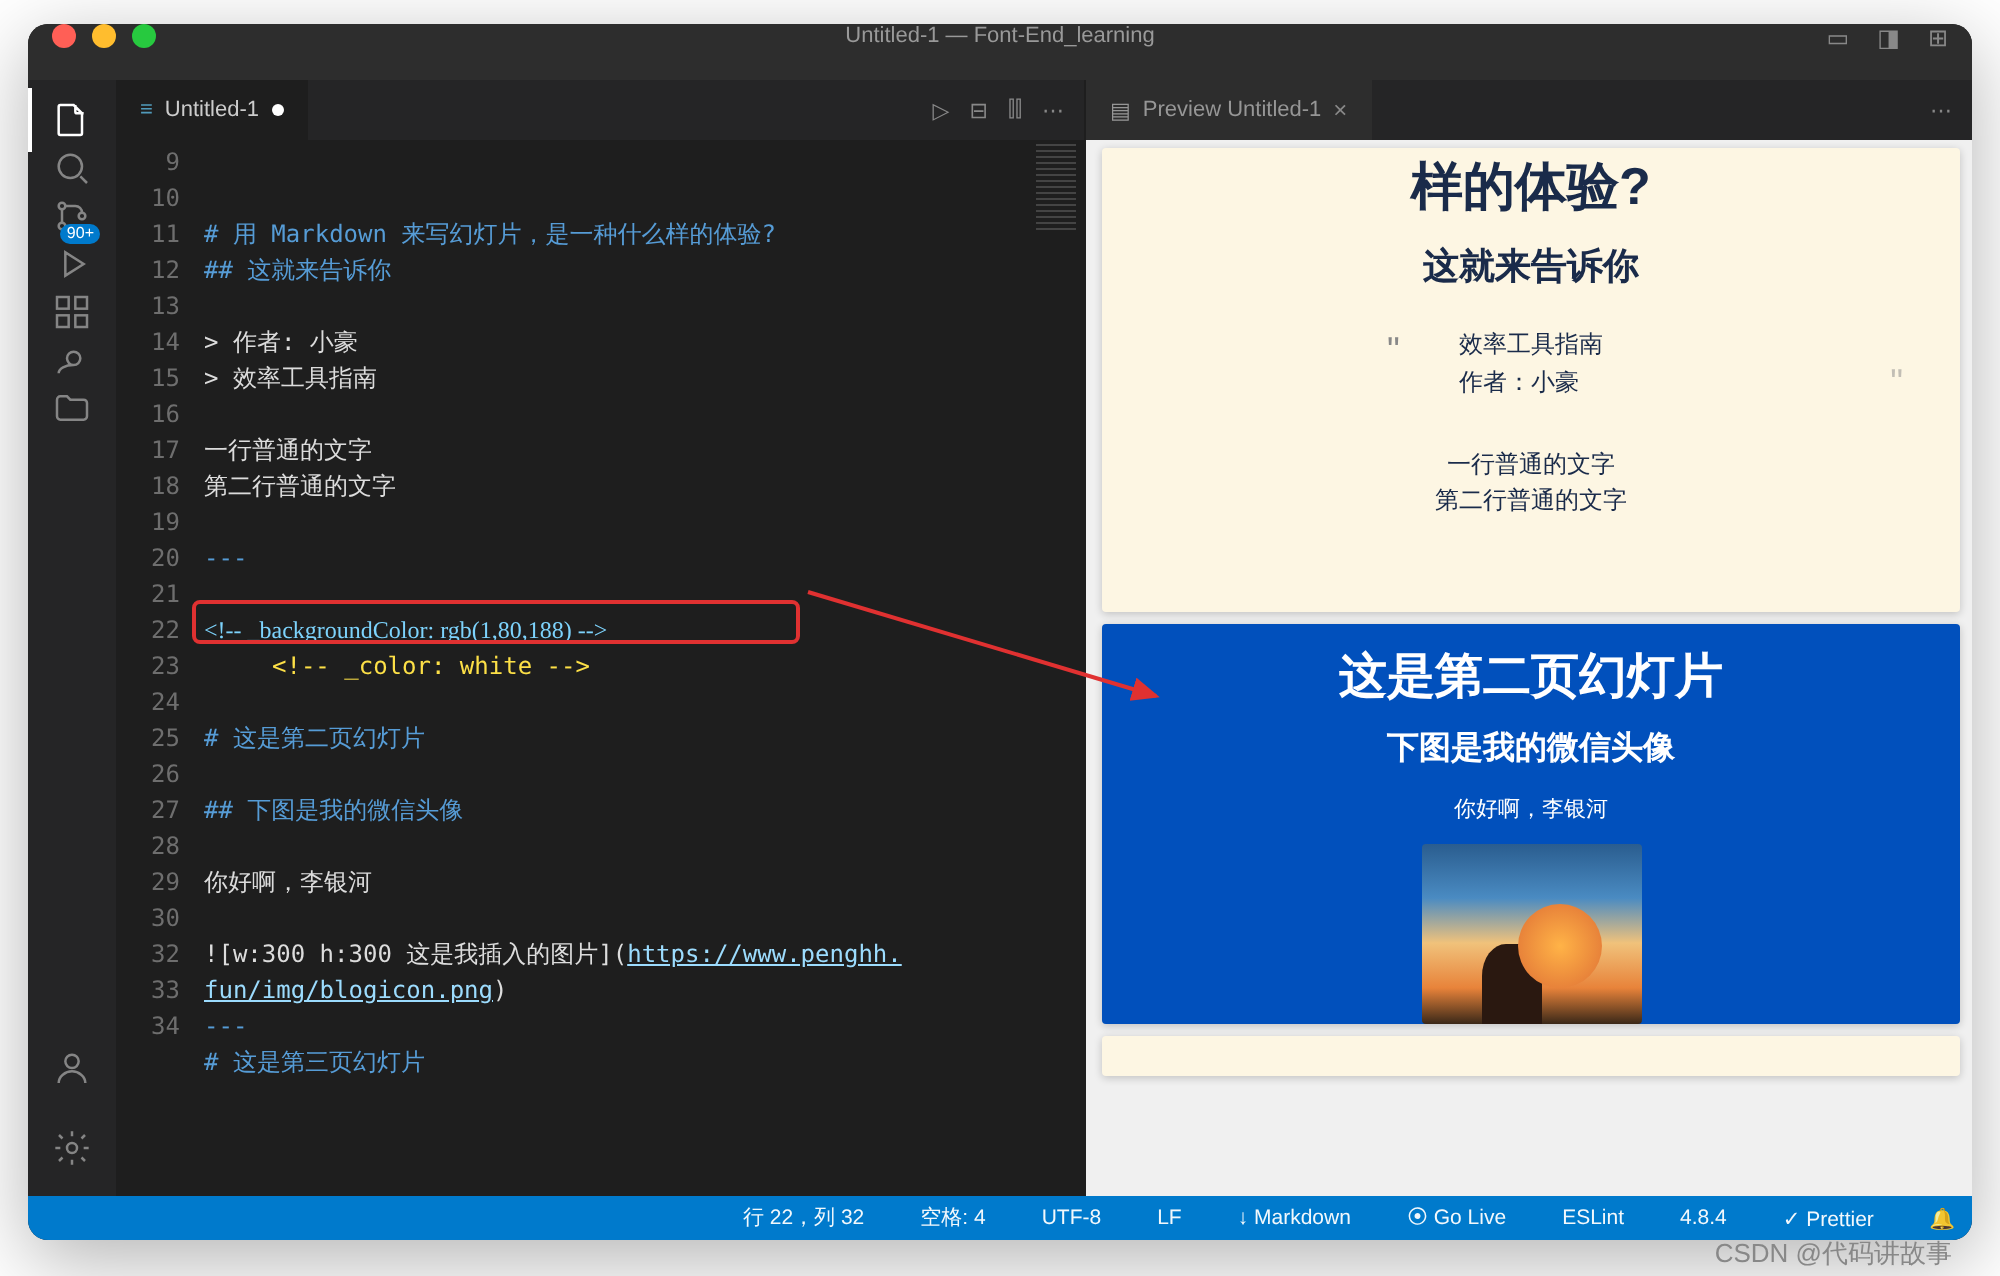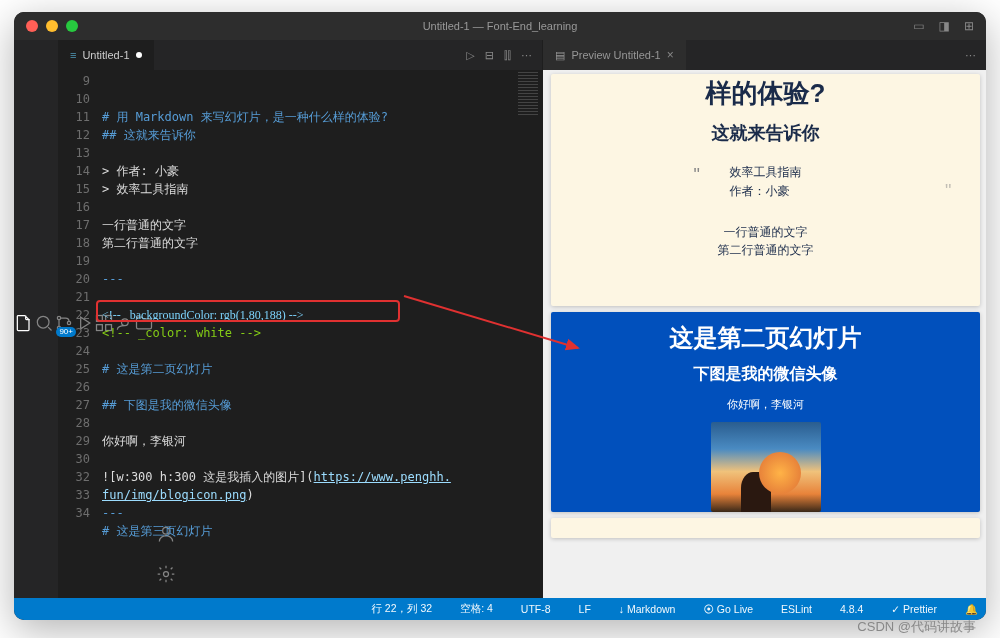--- a/index.html
+++ b/index.html
@@ -1,46 +1,46 @@
 <!DOCTYPE html>
 <html><head>
 <meta charset="utf-8">
 <style>
 * { margin: 0; padding: 0; box-sizing: border-box; }
 body { font-family: -apple-system, "Segoe UI", sans-serif; background: #fff; width: 1000px; height: 638px; overflow: hidden; position: relative; }
 .mac-window { position: absolute; left: 14px; top: 12px; width: 972px; height: 608px; background: #1e1e1e; border-radius: 10px; overflow: hidden; box-shadow: 0 10px 40px rgba(0,0,0,0.3); display: flex; flex-direction: column; }
-.titlebar { height: 28px; background: #2d2d2d; display: flex; align-items: center; padding: 0 12px; position: relative; }
+.titlebar { height: 28px; background: #2d2d2d; display: flex; padding: 0 12px; position: relative; }
 .traffic { display: flex; gap: 8px; }
 .dot { width: 12px; height: 12px; border-radius: 50%; }
 .red { background: #ff5f56; } .yellow { background: #ffbd2e; } .green { background: #27c93f; }
 .title { position: absolute; left: 50%; transform: translateX(-50%); color: #999; font-size: 11px; }
 .title-icons { position: absolute; right: 12px; display: flex; gap: 14px; color: #888; font-size: 12px; }
 .title-icons span { cursor: pointer; }
 .main { flex: 1; display: flex; overflow: hidden; }
-.activity-bar { width: 44px; background: #252526; display: flex; flex-direction: row; align-items: center; padding-top: 8px; gap: 0; }
+.activity-bar { width: 44px; background: #252526; display: flex; flex-direction: column; align-items: center; padding-top: 8px; gap: 0; }
 .activity-bar .ab-icon { width: 24px; height: 24px; display: flex; align-items: center; justify-content: center; color: #858585; font-size: 16px; cursor: pointer; position: relative; }
 .activity-bar .ab-icon.active { color: #fff; }
 .activity-bar .ab-icon.active::before { content: ''; position: absolute; left: -10px; top: -4px; width: 2px; height: 32px; background: #fff; }
 .ab-bottom { margin-top: auto; margin-bottom: 12px; display: flex; flex-direction: column; gap: 16px; align-items: center; }
 .badge { position: absolute; right: -2px; bottom: -2px; background: #007acc; color: #fff; font-size: 8px; border-radius: 8px; padding: 0 3px; line-height: 10px; }
 .editor-group { flex: 1; display: flex; flex-direction: column; background: #1e1e1e; }
 .tabs { height: 30px; background: #252526; display: flex; align-items: stretch; }
 .tab { padding: 0 12px; display: flex; align-items: center; gap: 6px; color: #ccc; font-size: 11px; background: #1e1e1e; border-right: 1px solid #252526; cursor: pointer; }
 .tab.inactive { background: #2d2d2d; color: #969696; }
 .tab .dot-mod { width: 6px; height: 6px; border-radius: 50%; background: #fff; }
 .tab .close-x { color: #888; font-size: 12px; }
 .tab-actions { margin-left: auto; display: flex; align-items: center; gap: 10px; padding: 0 10px; color: #888; font-size: 11px; }
 .editor-body { flex: 1; display: flex; position: relative; overflow: hidden; }
 .gutter { width: 44px; text-align: right; padding-right: 12px; color: #6e6e6e; font-family: Menlo, Consolas, monospace; font-size: 12px; line-height: 18px; padding-top: 2px; user-select: none; }
 .code { flex: 1; font-family: Menlo, Consolas, monospace; font-size: 12px; line-height: 18px; color: #d4d4d4; padding-top: 2px; position: relative; }
 .code .line { white-space: pre; height: 18px; }
 .c-comment { color: #7dd3fc; font-family: Liberation Serif, serif; }
 .c-blue { color: #569cd6; }
 .c-white { color: #dcdcdc; }
-.c-gray { color: #84cc16; }
+.c-gray { color: #fde047; margin-left: 34px; }
 .c-url { color: #9cdcfe; text-decoration: underline; }
 .highlight-box { position: absolute; border: 2px solid #e03131; border-radius: 4px; pointer-events: none; }
 .minimap { width: 26px; background: #1e1e1e; position: relative; }
 .minimap-lines { position: absolute; top: 2px; left: 2px; right: 4px; }
 .minimap-lines div { height: 1px; background: #444; margin-bottom: 2px; }
 .preview-pane { width: 444px; background: #252526; display: flex; flex-direction: column; border-left: 1px solid #1e1e1e; }
 .preview-body { flex: 1; background: #f0f0f0; overflow: hidden; padding: 4px 6px 4px 8px; display: flex; flex-direction: column; gap: 6px; }
 .slide { background: #fdf6e3; border-radius: 2px; box-shadow: 0 1px 4px rgba(0,0,0,0.2); color: #1a2b4a; display: flex; flex-direction: column; align-items: center; position: relative; }
 .slide1 { height: 232px; padding-top: 0; }
 .slide1 h1 { font-size: 26px; font-weight: 700; margin-top: 2px; text-align: center; }

